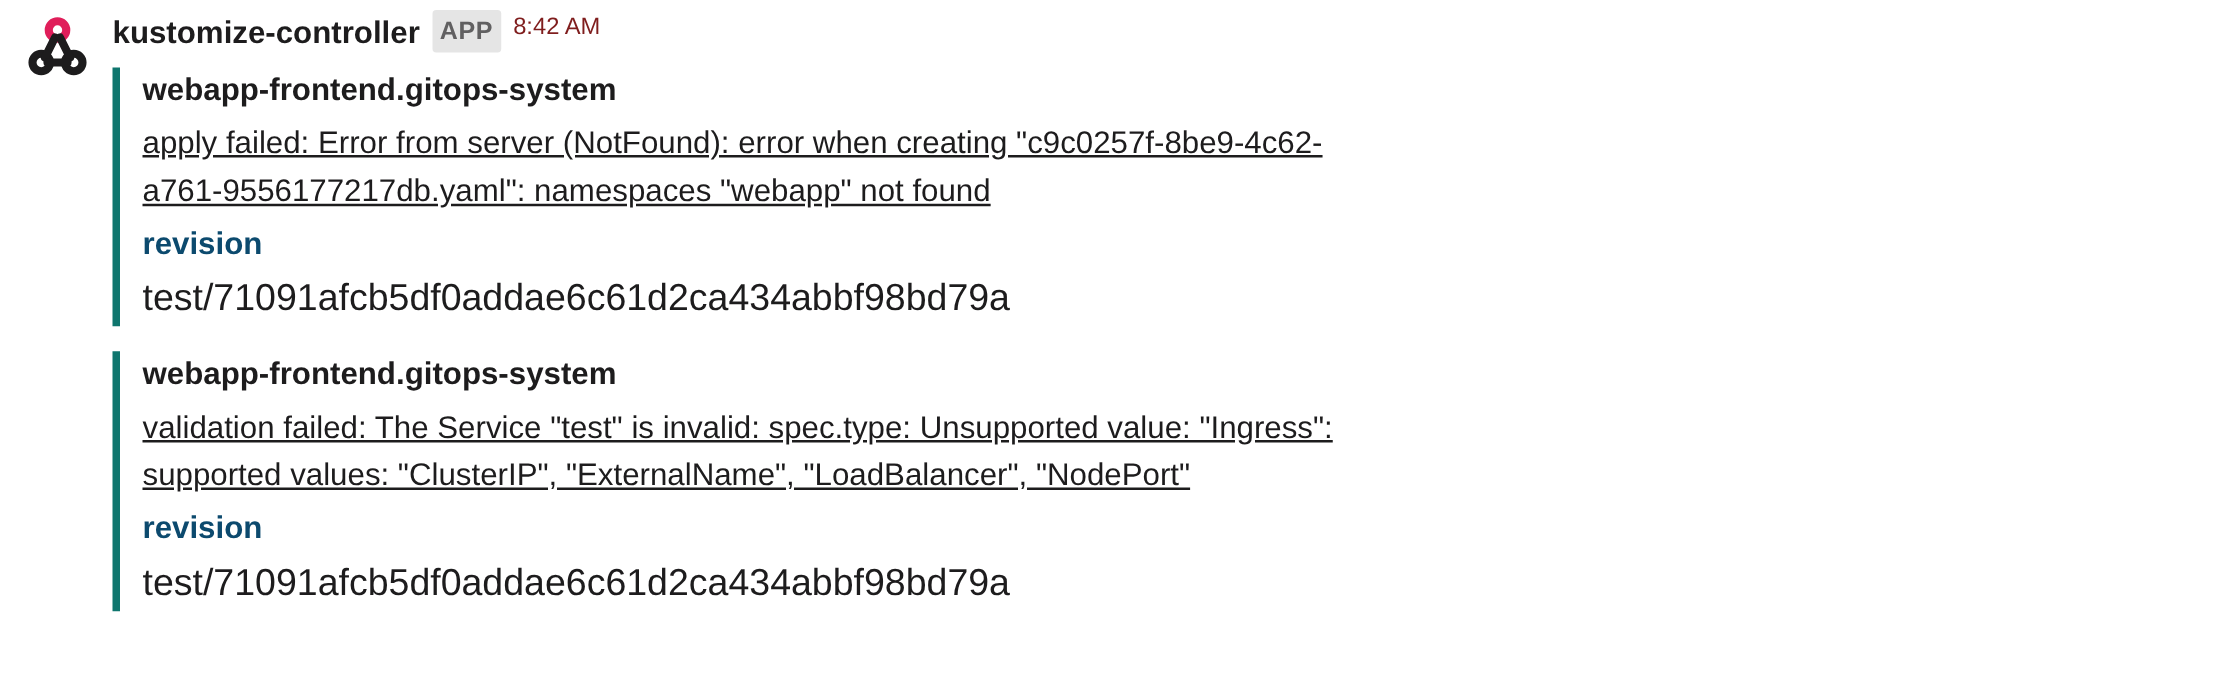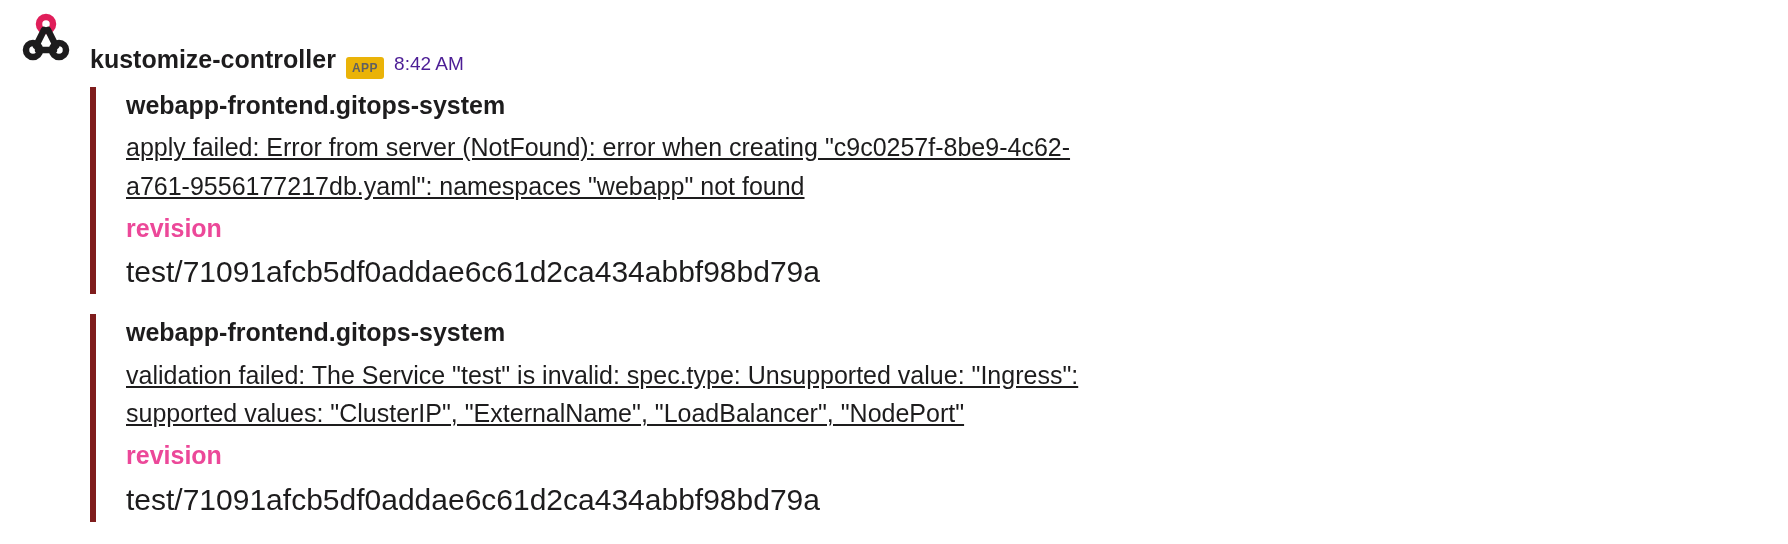--- a/index.html
+++ b/index.html
@@ -27,68 +27,67 @@
       display: flex;
       align-items: center;
       justify-content: center;
       background: #ffffff;
     }
     .content {
       flex: 1;
     }
     .header-line {
       display: flex;
-      align-items: flex-end;
+      align-items: flex-start;
       gap: 10px;
       margin-bottom: 4px;
-      margin-top: 33px;
     }
     .sender {
       font-weight: 900;
       font-size: 25px;
       color: #1d1c1d;
     }
     .app-badge {
-      background: #eab308;
+      background: #e5e5e5;
       color: #616061;
-      font-size: 12px;
+      font-size: 20px;
       font-weight: 700;
       padding: 2px 6px;
       border-radius: 3px;
       letter-spacing: 0.5px;
     }
     .timestamp {
-      color: #4c1d95;
+      color: #7f1d1d;
       font-size: 19px;
       font-weight: 400;
     }
     .attachment {
-      border-left: 6px solid #7f1d1d;
-      padding-left: 30px;
+      border-left: 6px solid #0f766e;
+      padding-left: 18px;
       margin: 8px 0 20px 0;
       max-width: 1020px;
     }
     .att-title {
       font-weight: 700;
       font-size: 25px;
       color: #1d1c1d;
       margin-bottom: 4px;
     }
     .att-body {
       font-size: 25px;
       color: #1d1c1d;
       font-weight: 400;
       margin-bottom: 4px;
       line-height: 1.55;
       text-decoration: underline;
     }
     .att-field-label {
       font-weight: 700;
       font-size: 25px;
-      color: #ec4899;
+      color: #0c4a6e;
       margin-bottom: 2px;
     }
     .att-field-value {
       font-size: 30px;
       color: #1d1c1d;
       font-weight: 400;
     }
   </style>
 </head>
 <body>

